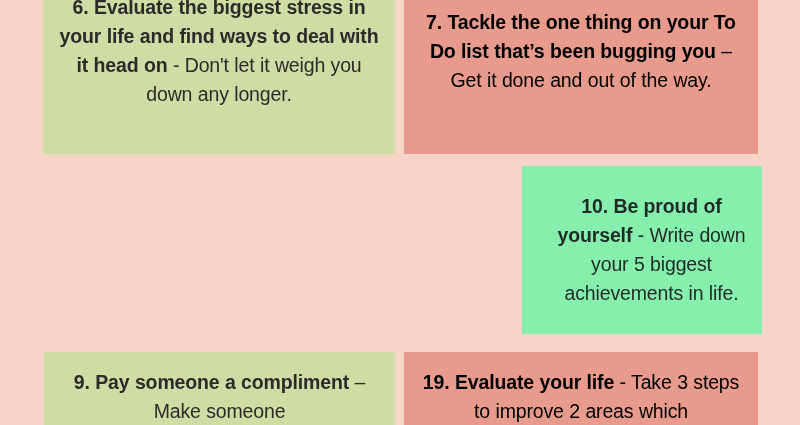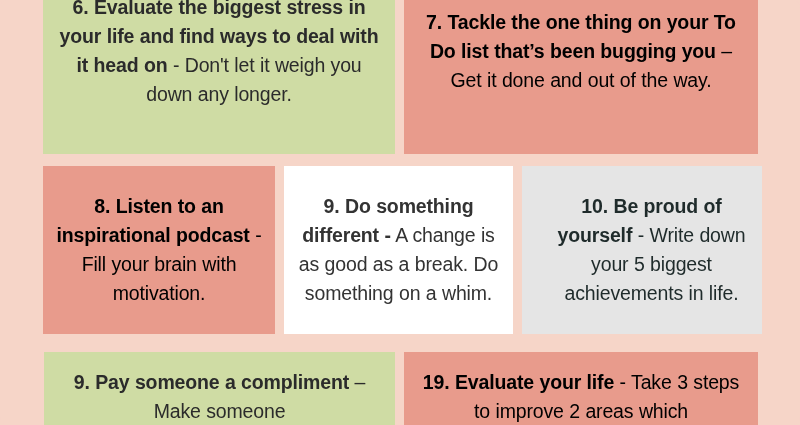--- a/index.html
+++ b/index.html
@@ -49,21 +49,21 @@
   
   .theme-green  { background: #cfdca4; }
   .theme-green  .body { color: #2b2b2b; }
 
   .theme-salmon { background: #e89b8c; }
   .theme-salmon .body { color: #000000; }
 
   .theme-white  { background: #ffffff; }
   .theme-white  .body { color: #333333; }
 
-  .theme-teal   { background: #e5e5e5; padding-left: 29px; }
+  .theme-teal   { background: #86efac; padding-left: 29px; }
   .theme-teal   .body { color: #1f2b2b; }
 
   
   #card-6  { left: 43px;  top: -52px; width: 352px; height: 206px; }
   #card-7  { left: 404px; top: -52px; width: 354px; height: 206px; }
 
   
   #card-8  { left: 43px;  top: 166px; width: 232px; height: 168px; }
   #card-9  { left: 284px; top: 166px; width: 229px; height: 168px; }
   #card-10 { left: 522px; top: 166px; width: 240px; height: 168px; }
@@ -84,31 +84,21 @@
       <b>6. Evaluate the biggest stress in your life and find ways to deal with it head on</b><span> - Don't let it weigh you down any longer.</span>
     </div>
   </div>
 
   <div class="card theme-salmon" id="card-7">
     <div class="body">
       <b>7. Tackle the one thing on your To Do list that’s been bugging you</b><span> – Get it done and out of the way.</span>
     </div>
   </div>
 
-  <div class="card theme-salmon" id="card-8">
-    <div class="body">
-      <b>8. Listen to an inspirational podcast</b><span> - Fill your brain with motivation.</span>
-    </div>
-  </div>
 
-  <div class="card theme-white" id="card-9">
-    <div class="body">
-      <b>9. Do something different -</b><span> A change is as good as a break. Do something on a whim.</span>
-    </div>
-  </div>
 
   <div class="card theme-teal" id="card-10">
     <div class="body">
       <b>10. Be proud of yourself</b><span> - Write down your 5 biggest achievements in life.</span>
     </div>
   </div>
 
   <div class="card theme-green" id="card-11">
     <div class="body">
       <b>9. Pay someone a compliment</b><span> – Make someone</span>

